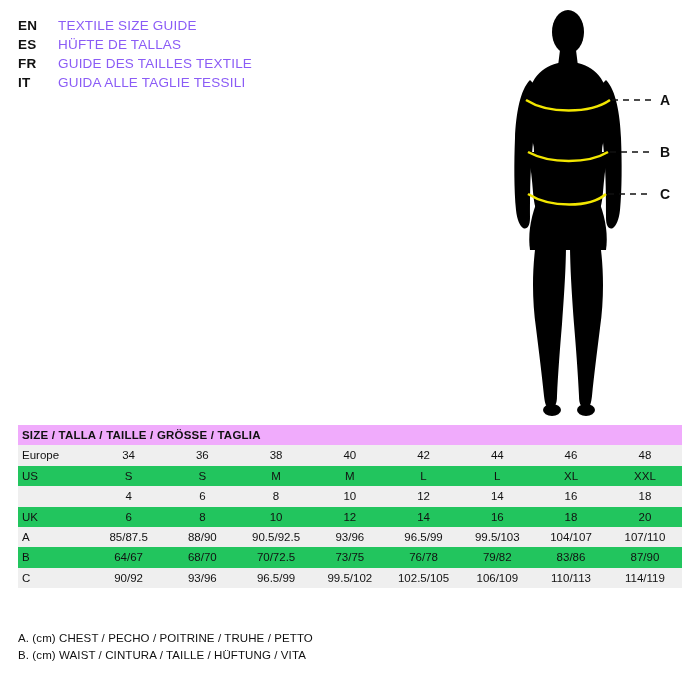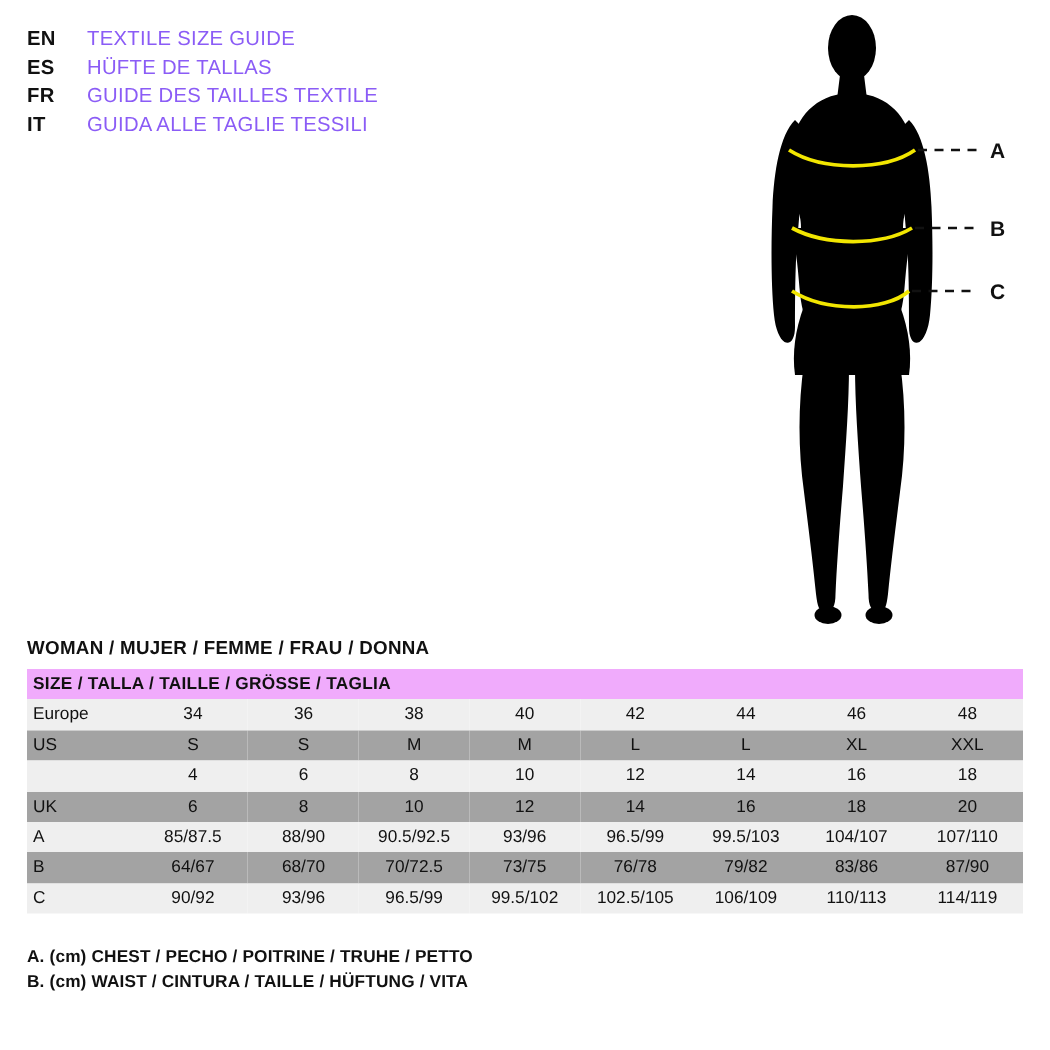--- a/index.html
+++ b/index.html
@@ -80,21 +80,21 @@
     color: #111;
     line-height: 1.25;
   }
   tr.band-dark td {
     background: #f0abfc;
   }
   tr.band-light td {
     background: #efefef;
   }
   tr.band-white td {
-    background: #a3a3a3;
+    background: #22c55e;
   }
   td.label-col {
     width: 120px;
     text-align: left;
     padding-left: 6px;
   }
   td.val {
     text-align: center;
   }
   td.headcell {
@@ -104,21 +104,21 @@
 
   
   .notes {
     position: absolute;
     left: 18px;
     top: 632px;
     width: 664px;
   }
   .note {
     font-size: 11.5px;
-    font-weight: 700;
+    font-weight: 400;
     color: #111;
     margin-bottom: 5px;
     letter-spacing: 0.1px;
   }
 </style>
 </head>
 <body>
 
 <div id="page">
 
@@ -213,21 +213,20 @@
       <line x1="140" y1="148" x2="182" y2="148" stroke="#111111" stroke-width="1.6" stroke-dasharray="6 5"></line>
       <line x1="138" y1="190" x2="182" y2="190" stroke="#111111" stroke-width="1.6" stroke-dasharray="6 5"></line>
 
       <text x="190" y="101" font-family="Liberation Sans, sans-serif" font-size="14" font-weight="700" fill="#111111">A</text>
       <text x="190" y="153" font-family="Liberation Sans, sans-serif" font-size="14" font-weight="700" fill="#111111">B</text>
       <text x="190" y="195" font-family="Liberation Sans, sans-serif" font-size="14" font-weight="700" fill="#111111">C</text>
     </svg>
   </div>
 
   <div class="table-section">
-    <div class="woman-head">WOMAN / MUJER / FEMME / FRAU / DONNA</div>
     <table class="size-table">
       <tbody>
         <tr class="band-dark">
           <td class="label-col headcell" colspan="9">SIZE / TALLA / TAILLE / GRÖSSE / TAGLIA</td>
         </tr>
 
         <tr class="band-light">
           <td class="label-col">Europe</td>
           <td class="val">34</td>
           <td class="val">36</td>

